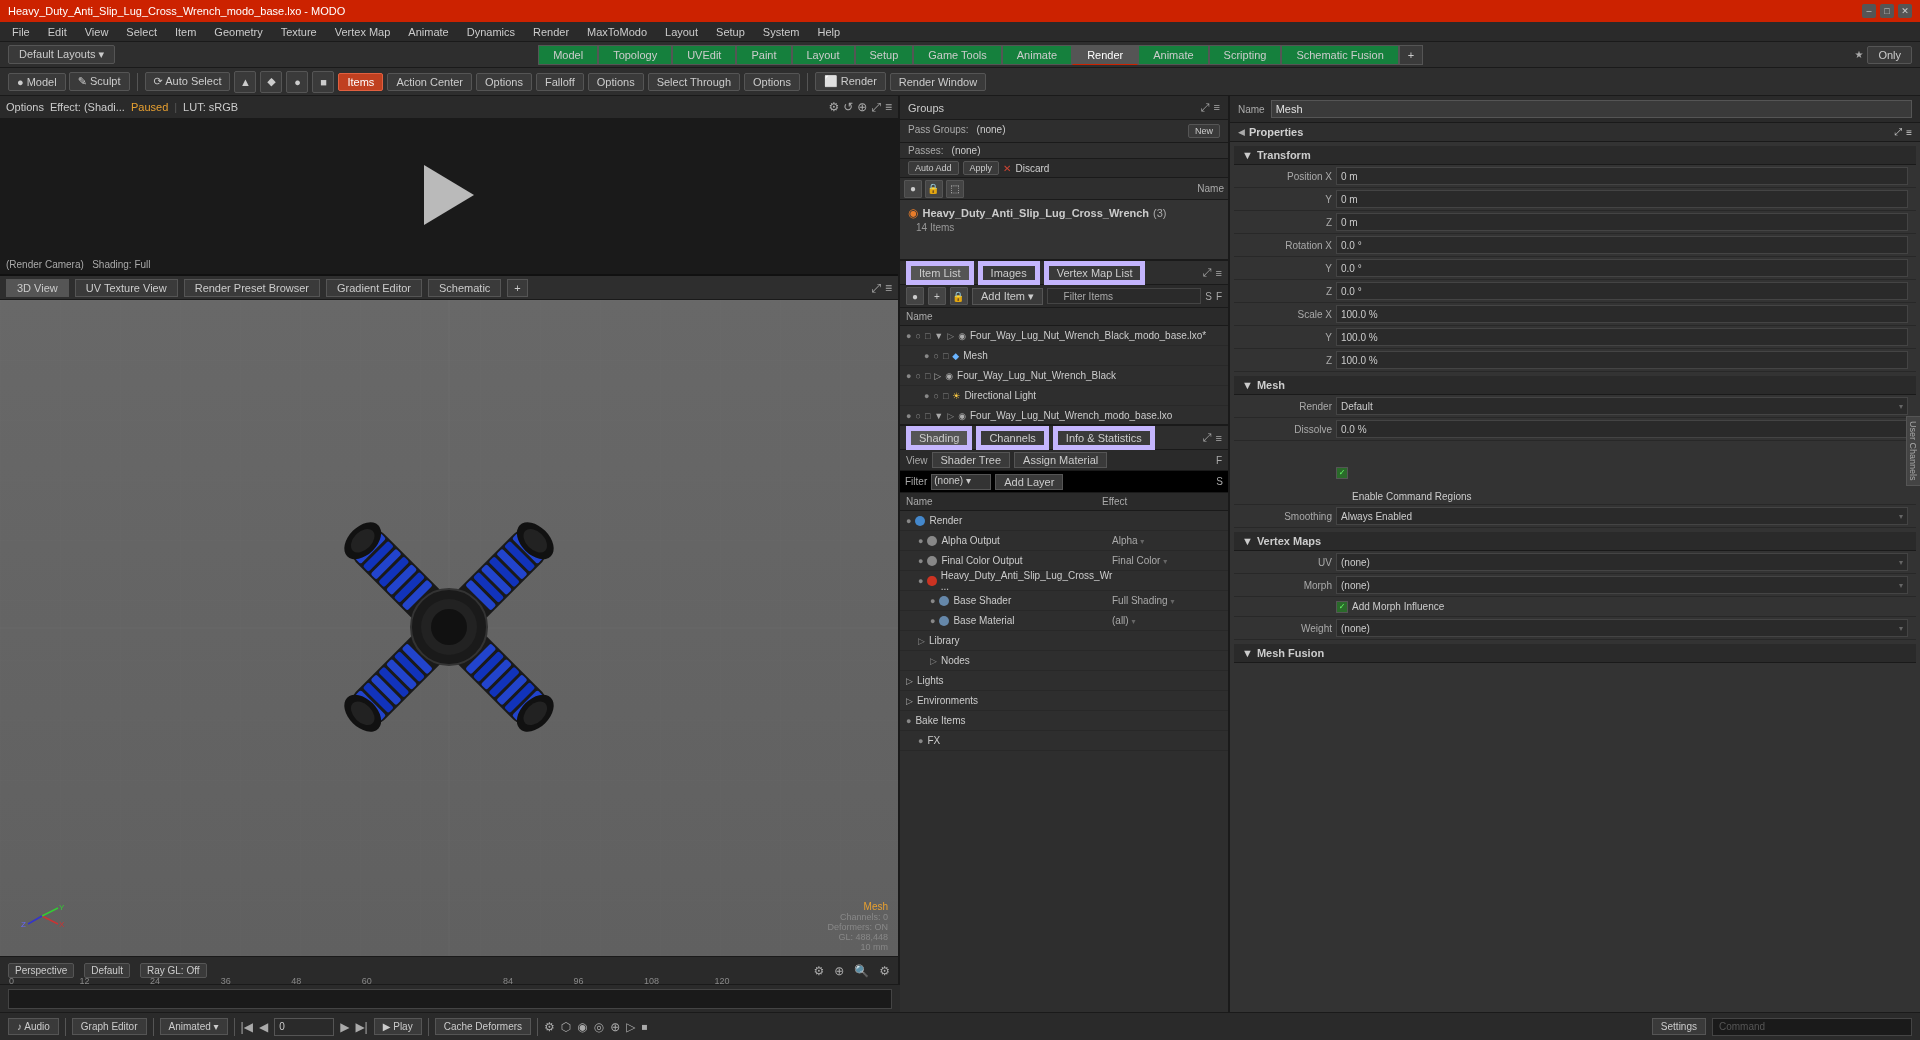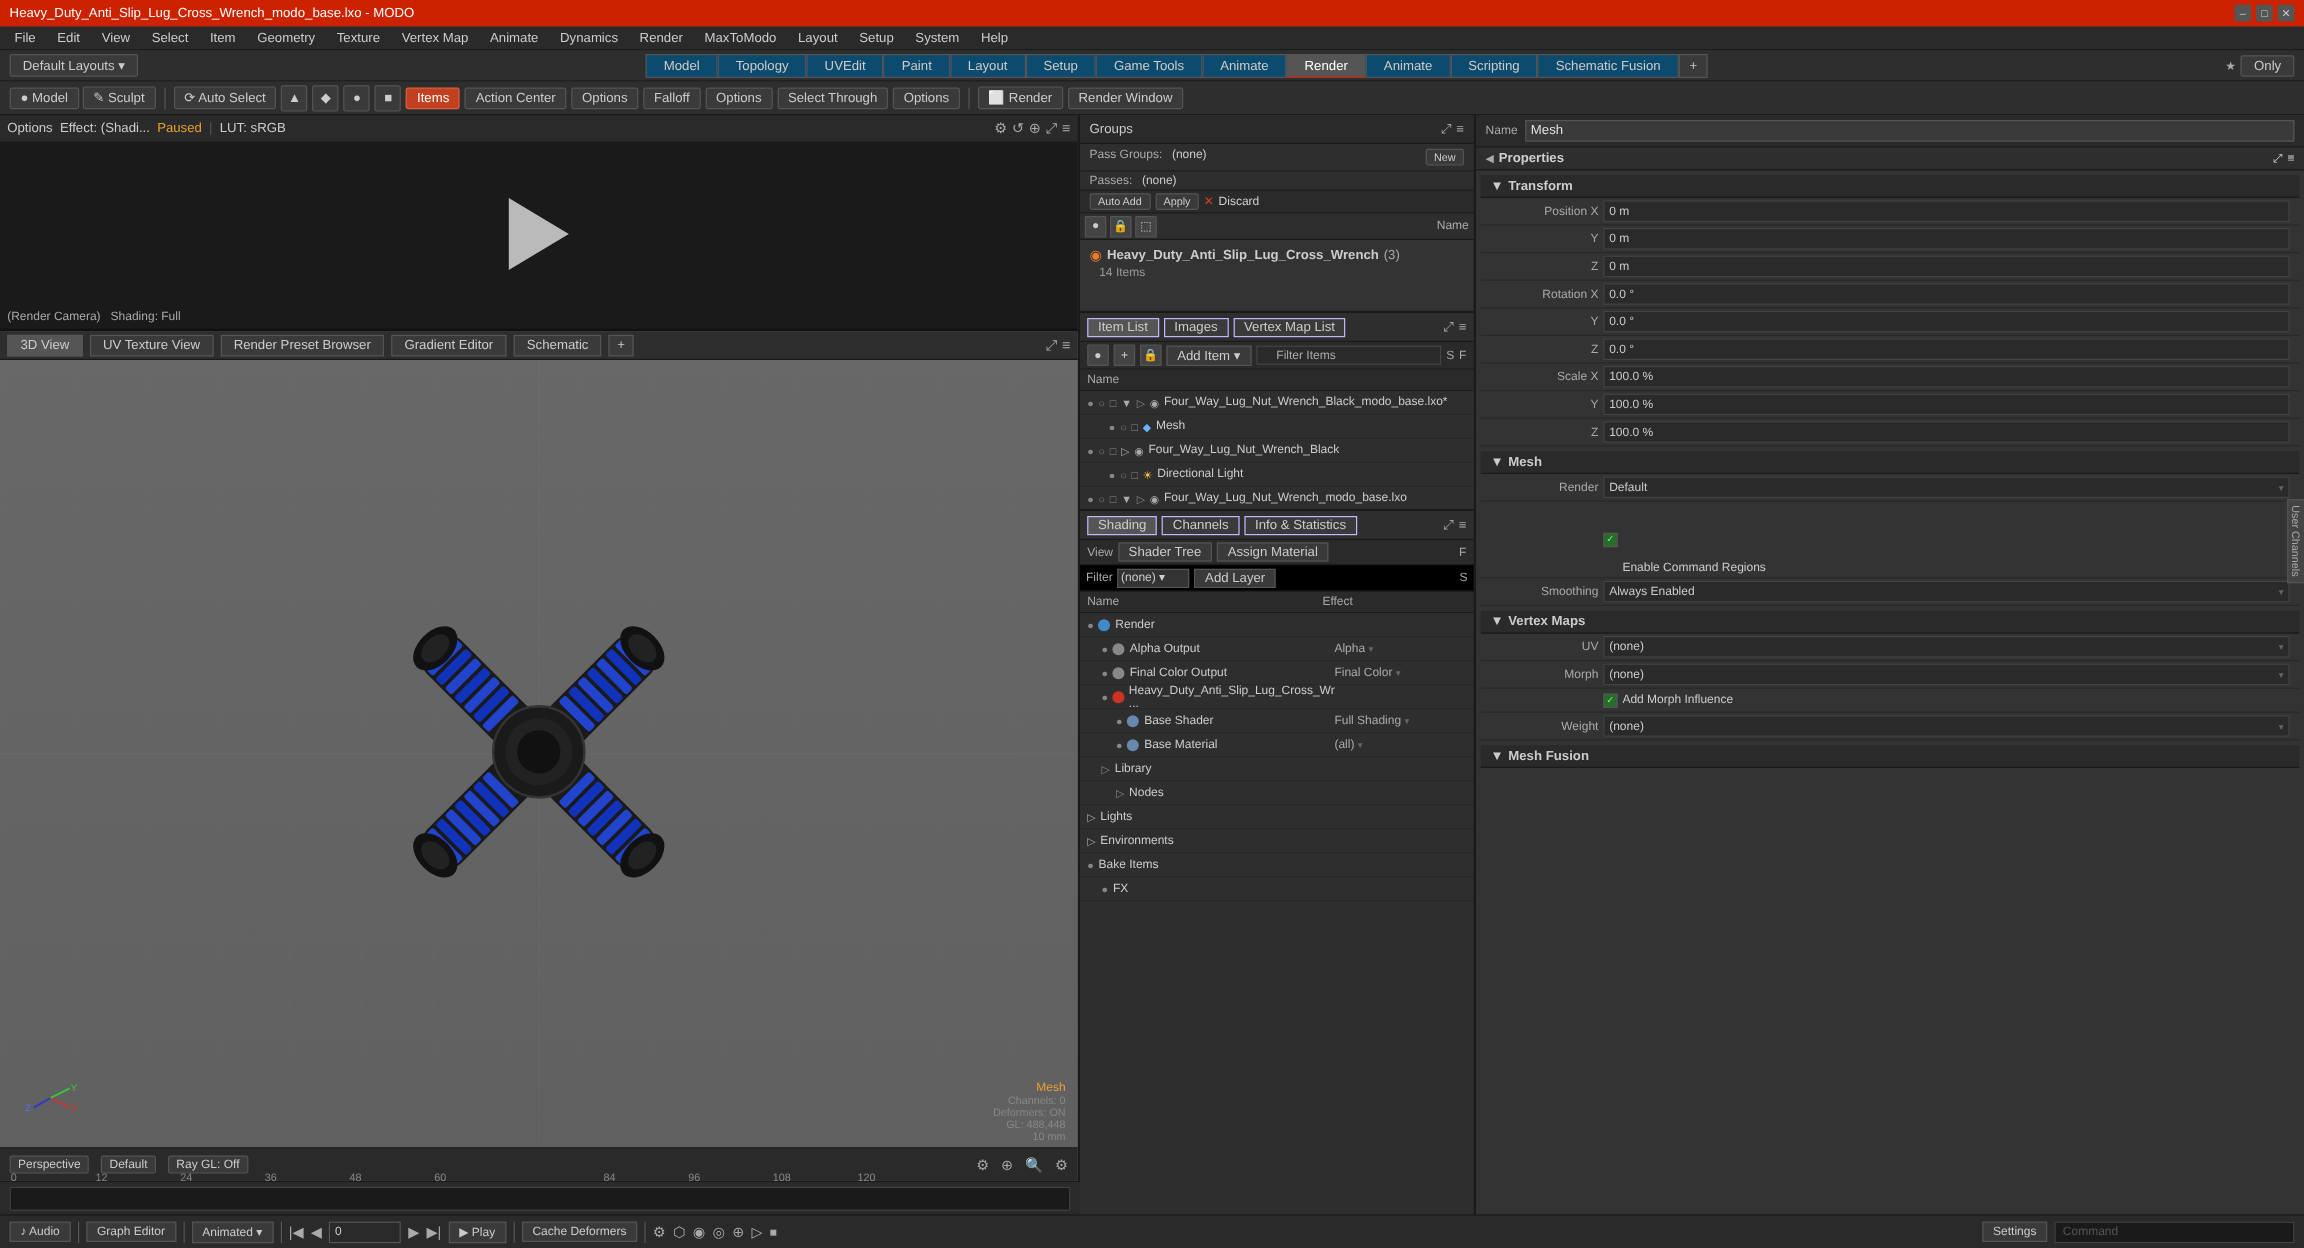--- a/index.html
+++ b/index.html
@@ -63,21 +63,21 @@
       padding: 2px 10px;
       background: #3a3a3a;
       border: 1px solid #555;
       color: #ccc;
       font-size: 11px;
       cursor: pointer;
       border-radius: 2px;
     }
     .layout-tab {
       padding: 3px 14px;
-      background: #0c4a6e;
+      background: #15803d;
       border: 1px solid #555;
       color: #ccc;
       font-size: 11px;
       cursor: pointer;
     }
     .layout-tab.active { background: #555; color: #fff; border-bottom: 1px solid #cc2200; }
     .layout-tab-plus { padding: 3px 8px; background: #3a3a3a; border: 1px solid #555; color: #ccc; cursor: pointer; }
 
     
     #toolbar {
@@ -298,21 +298,21 @@
       background: #2e2e2e;
       display: flex;
       align-items: center;
       padding: 0 6px;
       gap: 4px;
       border-bottom: 1px solid #1a1a1a;
     }
     .tab-btn {
       padding: 1px 8px;
       background: #3a3a3a;
-      border: 1px solid #c4b5fd;
+      border: 5px solid #c4b5fd;
       color: #ccc;
       font-size: 11px;
       cursor: pointer;
     }
     .tab-btn.active { background: #555; }
     .add-item-btn {
       padding: 1px 8px;
       background: #3a3a3a;
       border: 1px solid #555;
       color: #ccc;
@@ -1128,20 +1128,24 @@
           <span>▼</span>
           <span>Mesh</span>
         </div>
         <div class="props-row">
           <span class="props-label">Render</span>
           <div class="props-dropdown">
             <span>Default</span>
             <span class="dropdown-arrow">▾</span>
           </div>
         </div>
+        <div class="props-row">
+          <span class="props-label">Dissolve</span>
+          <div class="props-value">0.0 %</div>
+        </div>
         <div class="props-checkbox-row">
           <span class="props-label"></span>
           <div class="props-checkbox">✓</div>
           <span style="font-size:10px;color:#ccc;margin-top:48px;">Enable Command Regions</span>
         </div>
         <div class="props-row">
           <span class="props-label">Smoothing</span>
           <div class="props-dropdown">
             <span>Always Enabled</span>
             <span class="dropdown-arrow">▾</span>

